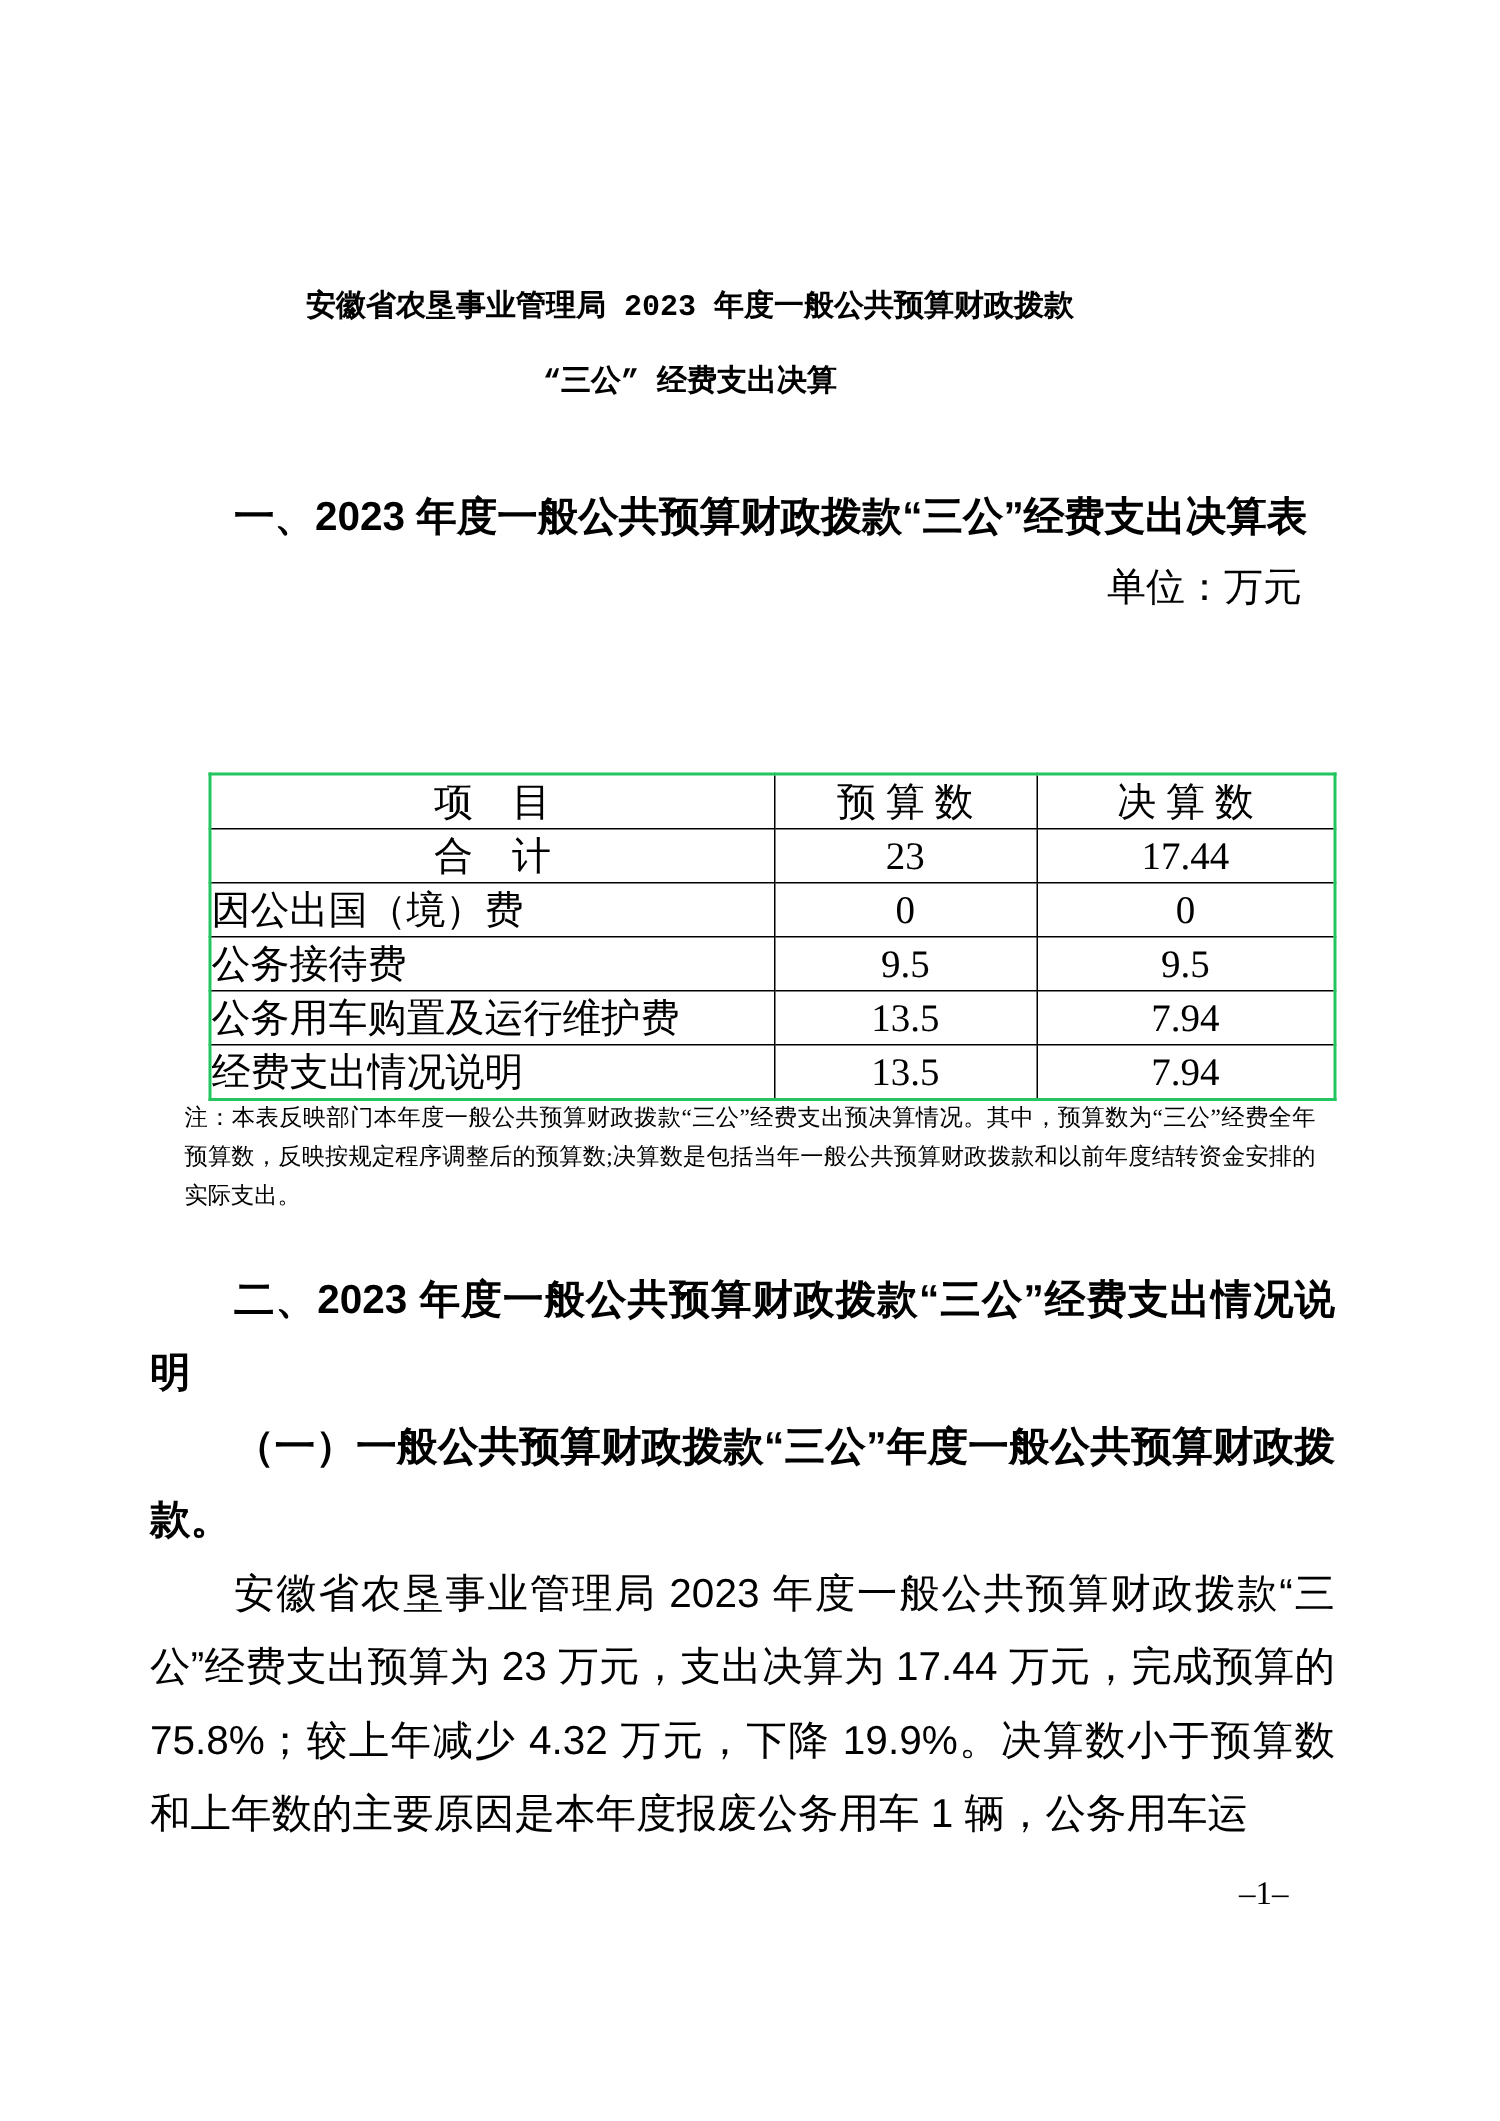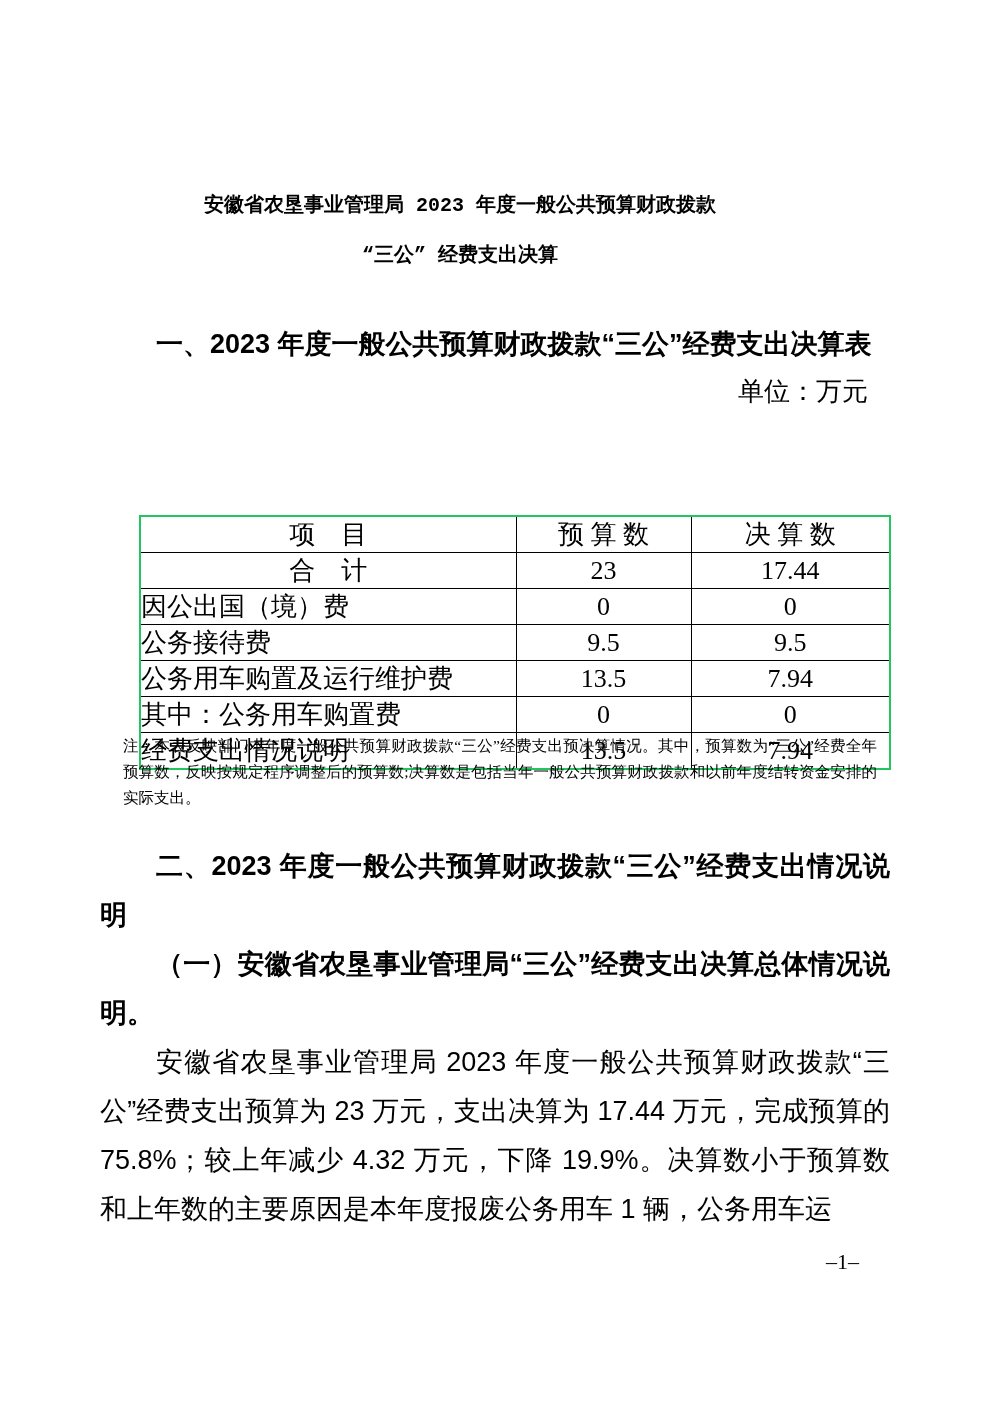--- a/index.html
+++ b/index.html
@@ -104,33 +104,28 @@
       <td class="c-item">公务接待费</td>
       <td class="c-num">9.5</td>
       <td class="c-num">9.5</td>
     </tr>
     <tr>
       <td class="c-item">公务用车购置及运行维护费</td>
       <td class="c-num">13.5</td>
       <td class="c-num">7.94</td>
     </tr>
     <tr>
-      <td class="c-item indent1">其中：公务用车购置费</td>
-      <td class="c-num">0</td>
-      <td class="c-num">0</td>
-    </tr>
-    <tr>
       <td class="c-item indent2">经费支出情况说明</td>
       <td class="c-num">13.5</td>
       <td class="c-num">7.94</td>
     </tr>
   </tbody>
 </table>
 
 <div class="table-note">注：本表反映部门本年度一般公共预算财政拨款“三公”经费支出预决算情况。其中，预算数为“三公”经费全年预算数，反映按规定程序调整后的预算数;决算数是包括当年一般公共预算财政拨款和以前年度结转资金安排的实际支出。</div>
 
 <div class="sec2">
   <div class="sec2-heading">二、2023 年度一般公共预算财政拨款“三公”经费支出情况说明</div>
-  <div class="sec2-subheading">（一）安徽省农垦事业管理局“三公”经费支出决算总体情况说明。</div>
+  <div class="sec2-subheading">（一）一般公共预算财政拨款“三公”年度一般公共预算财政拨款。</div>
   <div class="sec2-paragraph">安徽省农垦事业管理局 2023 年度一般公共预算财政拨款“三公”经费支出预算为 23 万元，支出决算为 17.44 万元，完成预算的 75.8%；较上年减少 4.32 万元，下降 19.9%。决算数小于预算数和上年数的主要原因是本年度报废公务用车 1 辆，公务用车运</div>
 </div>
 
 <div class="page-number">–1–</div>
 
 </body></html>

